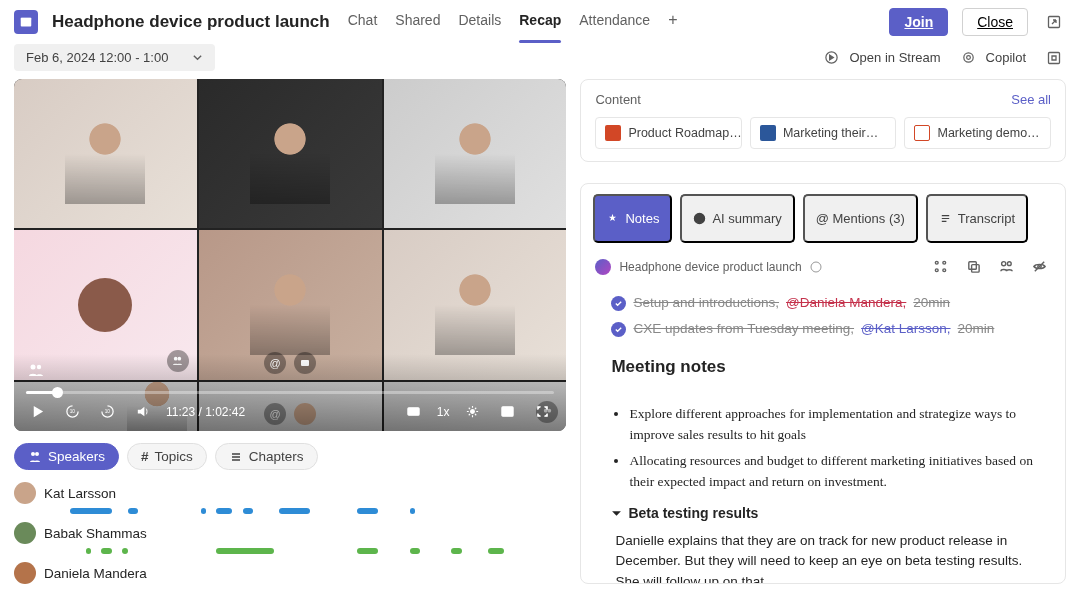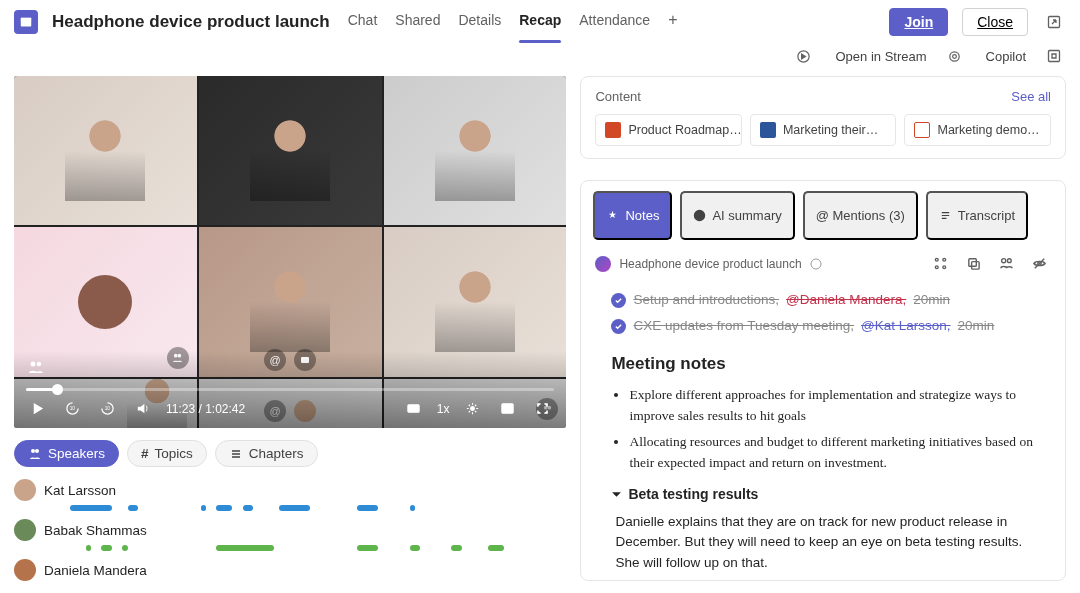--- a/index.html
+++ b/index.html
@@ -16,29 +16,29 @@
 .tab.active::after { content:""; position:absolute; left:0; right:0; bottom:-10px; height:3px; background:#5b5fc7; border-radius:2px; }
 .tab-add { color:#616161; font-size:16px; }
 .spacer { flex: 1; }
 .btn { border: 1px solid #d1d1d1; background: #fff; padding: 5px 14px; border-radius: 4px; cursor: pointer; font-size: 14px; text-decoration: underline; }
 .btn-primary { background: #5b5fc7; color: #fff; border-color: #5b5fc7; font-weight:600; }
 .icon-btn { border:none; background:none; cursor:pointer; color:#616161; padding:4px; display:flex; align-items:center; }
 
 
 .subheader { display: flex; align-items: center; padding: 0 14px 8px; gap: 12px; }
 .date-pill { background: #f0f0f0; border-radius: 4px; padding: 6px 12px; display:flex; align-items:center; gap:24px; color:#424242; font-size:13px; }
-.stream-link { display:flex; align-items:flex-end; gap:24px; color:#424242; font-size:13px; }
+.stream-link { display:flex; align-items:flex-end; gap:10px; color:#424242; font-size:13px; }
 
 
 .main { display: flex; gap: 14px; padding: 0 14px; height: 505px; }
 .left { width: 596px; display:flex; flex-direction:column; }
 .right { flex:1; display:flex; flex-direction:column; gap: 21px; }
 
 
-.video-wrap { position: relative; border-radius: 3px; overflow:hidden; background:#222; height: 421px; }
+.video-wrap { position: relative; border-radius: 8px; overflow:hidden; background:#222; height: 421px; }
 .video-grid { display: grid; grid-template-columns: repeat(3,1fr); gap:2px; height:100%; }
 .tile { background: linear-gradient(135deg,#d8ccc4,#e8e0d8); position:relative; display:flex; align-items:center; justify-content:center; overflow:hidden; }
 .tile.dark { background: linear-gradient(135deg,#2a2a2a,#3a3a3a); }
 .tile.mid { background: linear-gradient(135deg,#b89888,#c8b0a0); }
 .tile.pink { background: linear-gradient(135deg,#f5d8e0,#f8e8ee); }
 .tile.gray { background: linear-gradient(135deg,#ccc,#e0e0e0); }
 .avatar-lg { width:54px; height:54px; border-radius:50%; background:#8a5a4a; }
 .person { width:80px; height:100px; background: radial-gradient(circle at 50% 35%, #c9a48a 20%, transparent 21%), linear-gradient(to top, rgba(0,0,0,0.3) 0%, transparent 50%); border-radius: 40% 40% 0 0; }
 
 
@@ -86,21 +86,21 @@
 .pill-tabs{display:flex;gap:8px;padding:10px 12px 0;}
 .pill{border-radius:5px;padding:15px 11px;font-size:13px;display:flex;align-items:center;gap:6px;background:#f0f0f0;color:#424242;cursor:pointer;}
 .pill.active{background:#5b5fc7;color:#fff;}
 .pill svg{width:13px;height:13px;fill:currentColor;}
 .note-head{display:flex;align-items:center;gap:8px;padding:12px 14px 6px;font-size:12px;color:#616161;}
 .loop-ico{width:16px;height:16px;border-radius:50%;background:linear-gradient(135deg,#5b5fc7,#b146c2);}
 .note-tools{margin-left:auto;display:flex;gap:10px;color:#616161;}
 .note-tools svg{width:15px;height:15px;stroke:#616161;fill:none;stroke-width:1.5;}
 .note-body{padding:4px 20px 12px 30px;overflow-y:auto;font-size:13.5px;line-height:1.55;color:#242424;}
 .note-body h2{font-size:20px;font-weight:600;margin:10px 0 8px;}
-.note-body h3{font-size:17px;font-weight:600;margin:14px 0 8px;}
+.note-body h3{font-size:17px;font-weight:600;margin:14px 0 24px;}
 .agenda-item{display:flex;align-items:center;gap:7px;margin:5px 0;color:#888;}
 .check{width:15px;height:15px;border-radius:50%;background:#5b5fc7;display:flex;align-items:center;justify-content:center;flex-shrink:0;}
 .check svg{width:9px;height:9px;fill:#fff;}
 .strike{text-decoration:line-through;}
 .mention{text-decoration:line-through;}
 .mention.red{color:#c4314b;}
 .mention.blue{color:#5b5fc7;}
 .note-body ul{list-style:disc;margin-left:18px;}
 .note-body ul li{margin:5px 0;font-family:Liberation Serif, serif;}
 .collapse{display:flex;align-items:center;gap:6px;font-weight:600;margin:10px 0 6px;font-size:14px;}
@@ -130,20 +130,26 @@
   <button class="btn">Close</button>
   <button class="icon-btn">
       <svg width="16" height="16" viewBox="0 0 16 16" fill="none" stroke="#616161" stroke-width="1.3">
         <rect x="2.5" y="2.5" width="11" height="11" rx="1"></rect>
         <path d="M6 10 L10 6 M10 6 H7 M10 6 V9"></path>
       </svg>
     </button>
 </div>
 
 <div class="subheader">
+  <div class="date-pill">
+    <span>Feb 6, 2024 12:00 - 1:00</span>
+    <svg width="11" height="11" viewBox="0 0 12 12">
+        <path d="M2 4l4 4 4-4" stroke="#616161" fill="none" stroke-width="1.5"></path>
+      </svg>
+  </div>
   <div class="spacer"></div>
   <button class="icon-btn stream-link">
     <svg width="15" height="15" viewBox="0 0 16 16" fill="none" stroke="#616161" stroke-width="1.3">
         <circle cx="8" cy="8" r="6"></circle>
         <path d="M6 5.5v5l4-2.5z" fill="#616161"></path>
       </svg>
     <span>Open in Stream</span>
   </button>
   <button class="icon-btn stream-link">
     <svg width="15" height="15" viewBox="0 0 16 16" fill="none" stroke="#616161" stroke-width="1.3">

